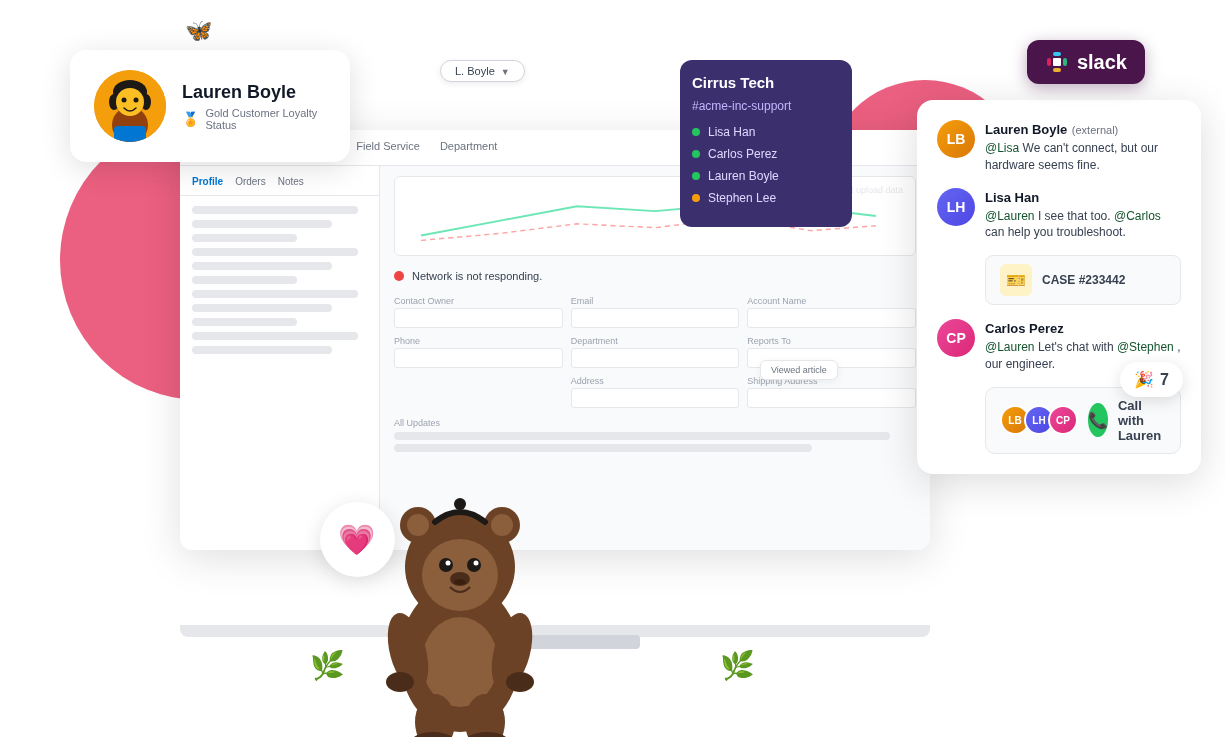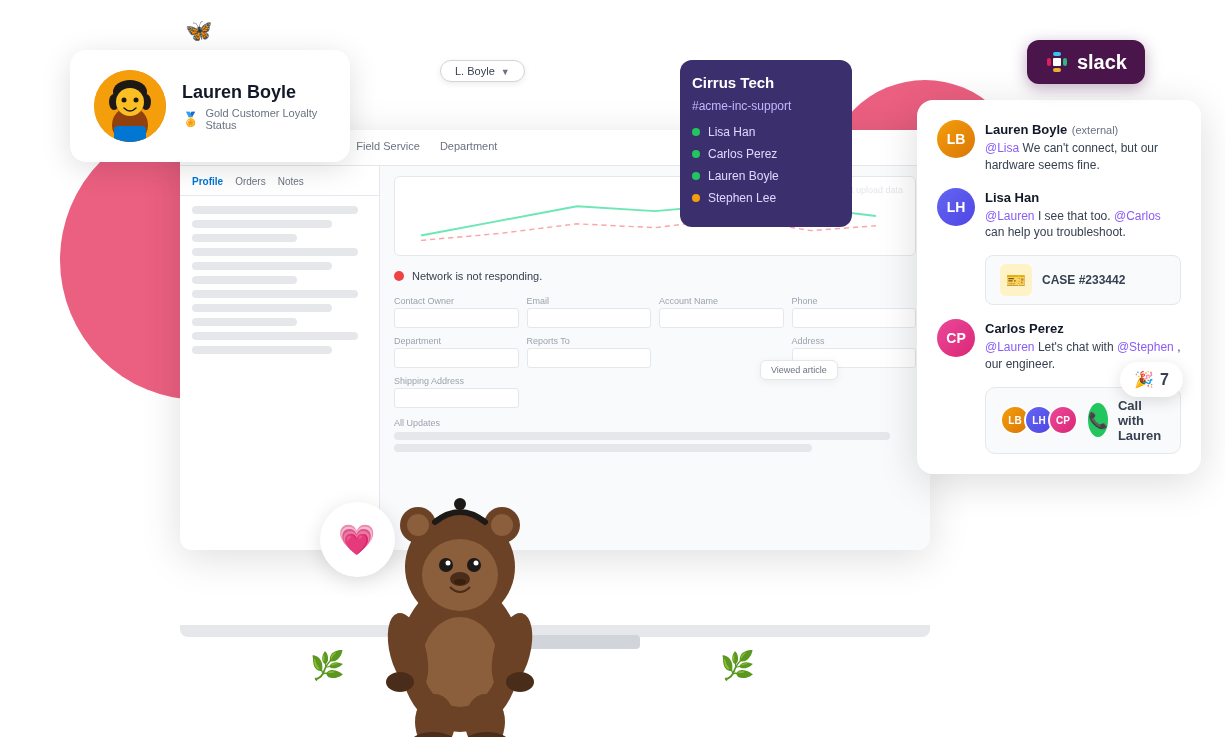--- a/index.html
+++ b/index.html
@@ -150,21 +150,21 @@
     .network-dot {
       width: 10px;
       height: 10px;
       background: #ef4444;
       border-radius: 50%;
       flex-shrink: 0;
     }
 
     .crm-form-grid {
       display: grid;
-      grid-template-columns: 1fr 1fr 1fr 1fr;
+      grid-template-columns: 1fr 1fr 1fr;
       gap: 8px;
     }
     .crm-form-field label {
       font-size: 9px;
       color: #9ca3af;
       display: block;
       margin-bottom: 2px;
     }
     .crm-form-field-line {
       height: 20px;
@@ -354,21 +354,21 @@
       font-size: 11px;
       color: #6b7280;
       font-weight: 400;
     }
     .chat-text {
       font-size: 12px;
       color: #374151;
       margin-top: 2px;
       line-height: 1.4;
     }
-    .chat-mention { color: #8b5cf6; font-weight: 500; }
+    .chat-mention { color: #14532d; font-weight: 500; }
 
     .case-card {
       background: #f9fafb;
       border: 1px solid #e5e7eb;
       border-radius: 8px;
       padding: 8px 14px;
       display: flex;
       align-items: center;
       gap: 10px;
       margin-top: 6px;

